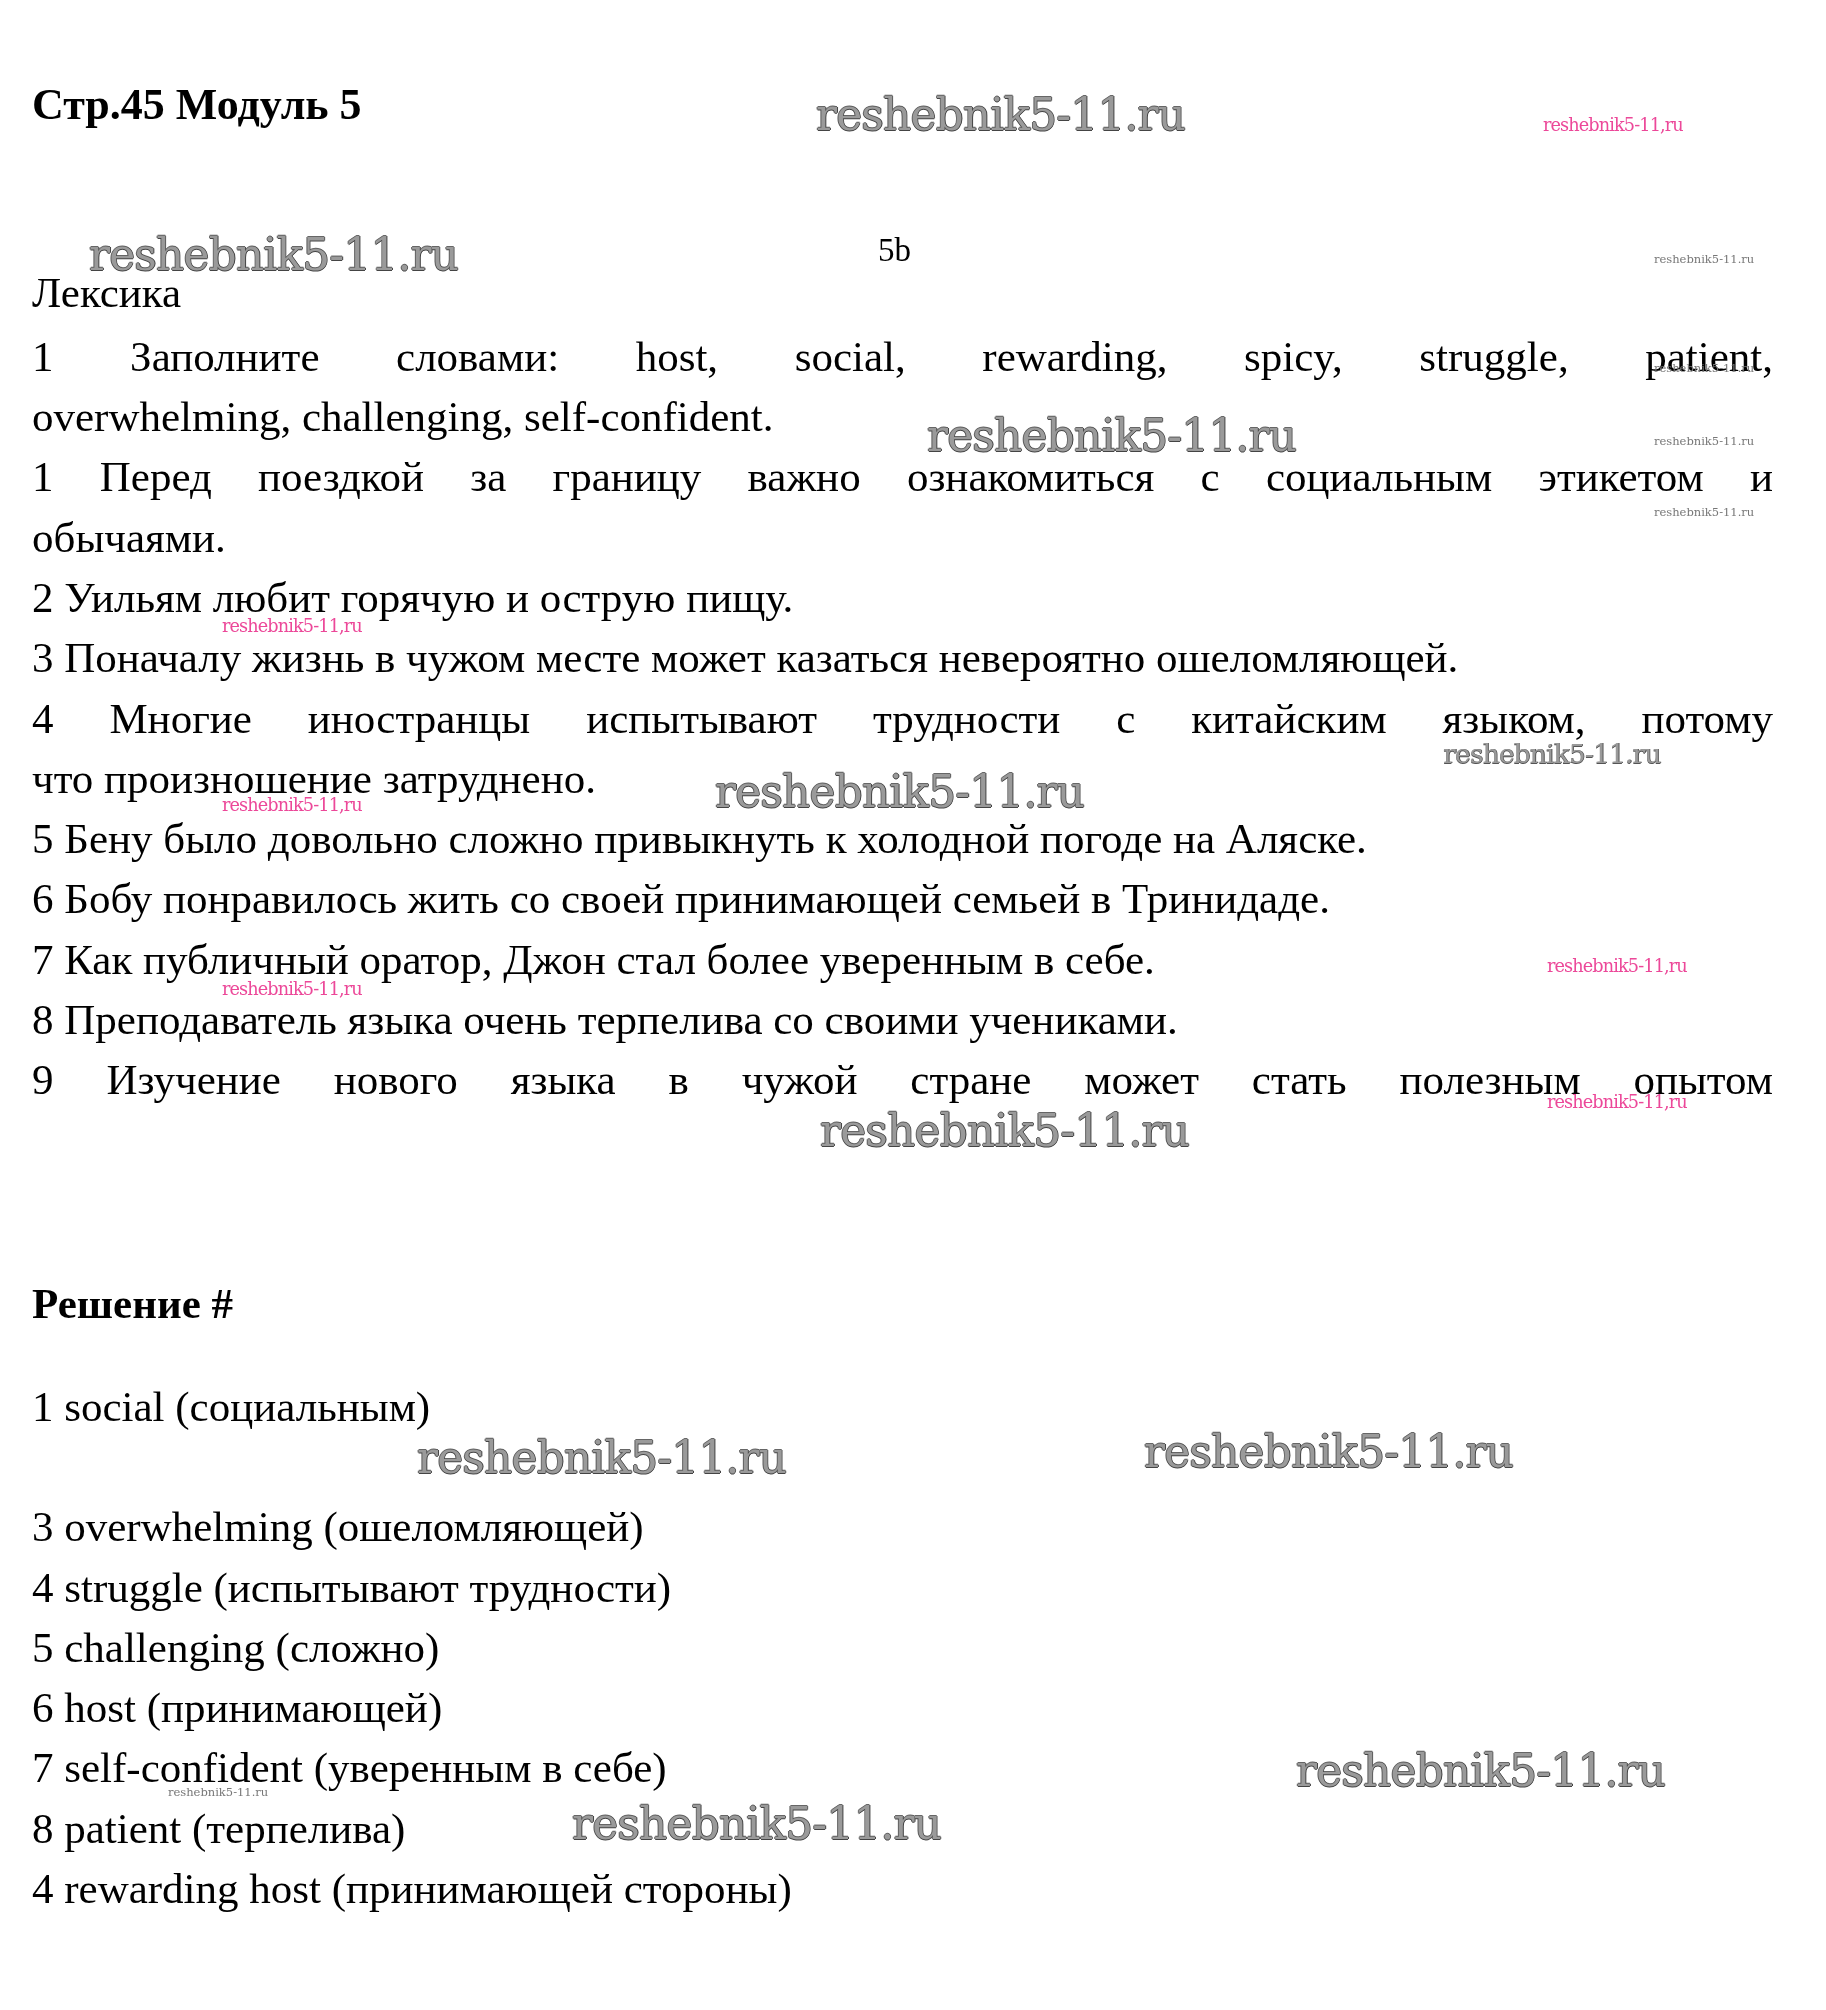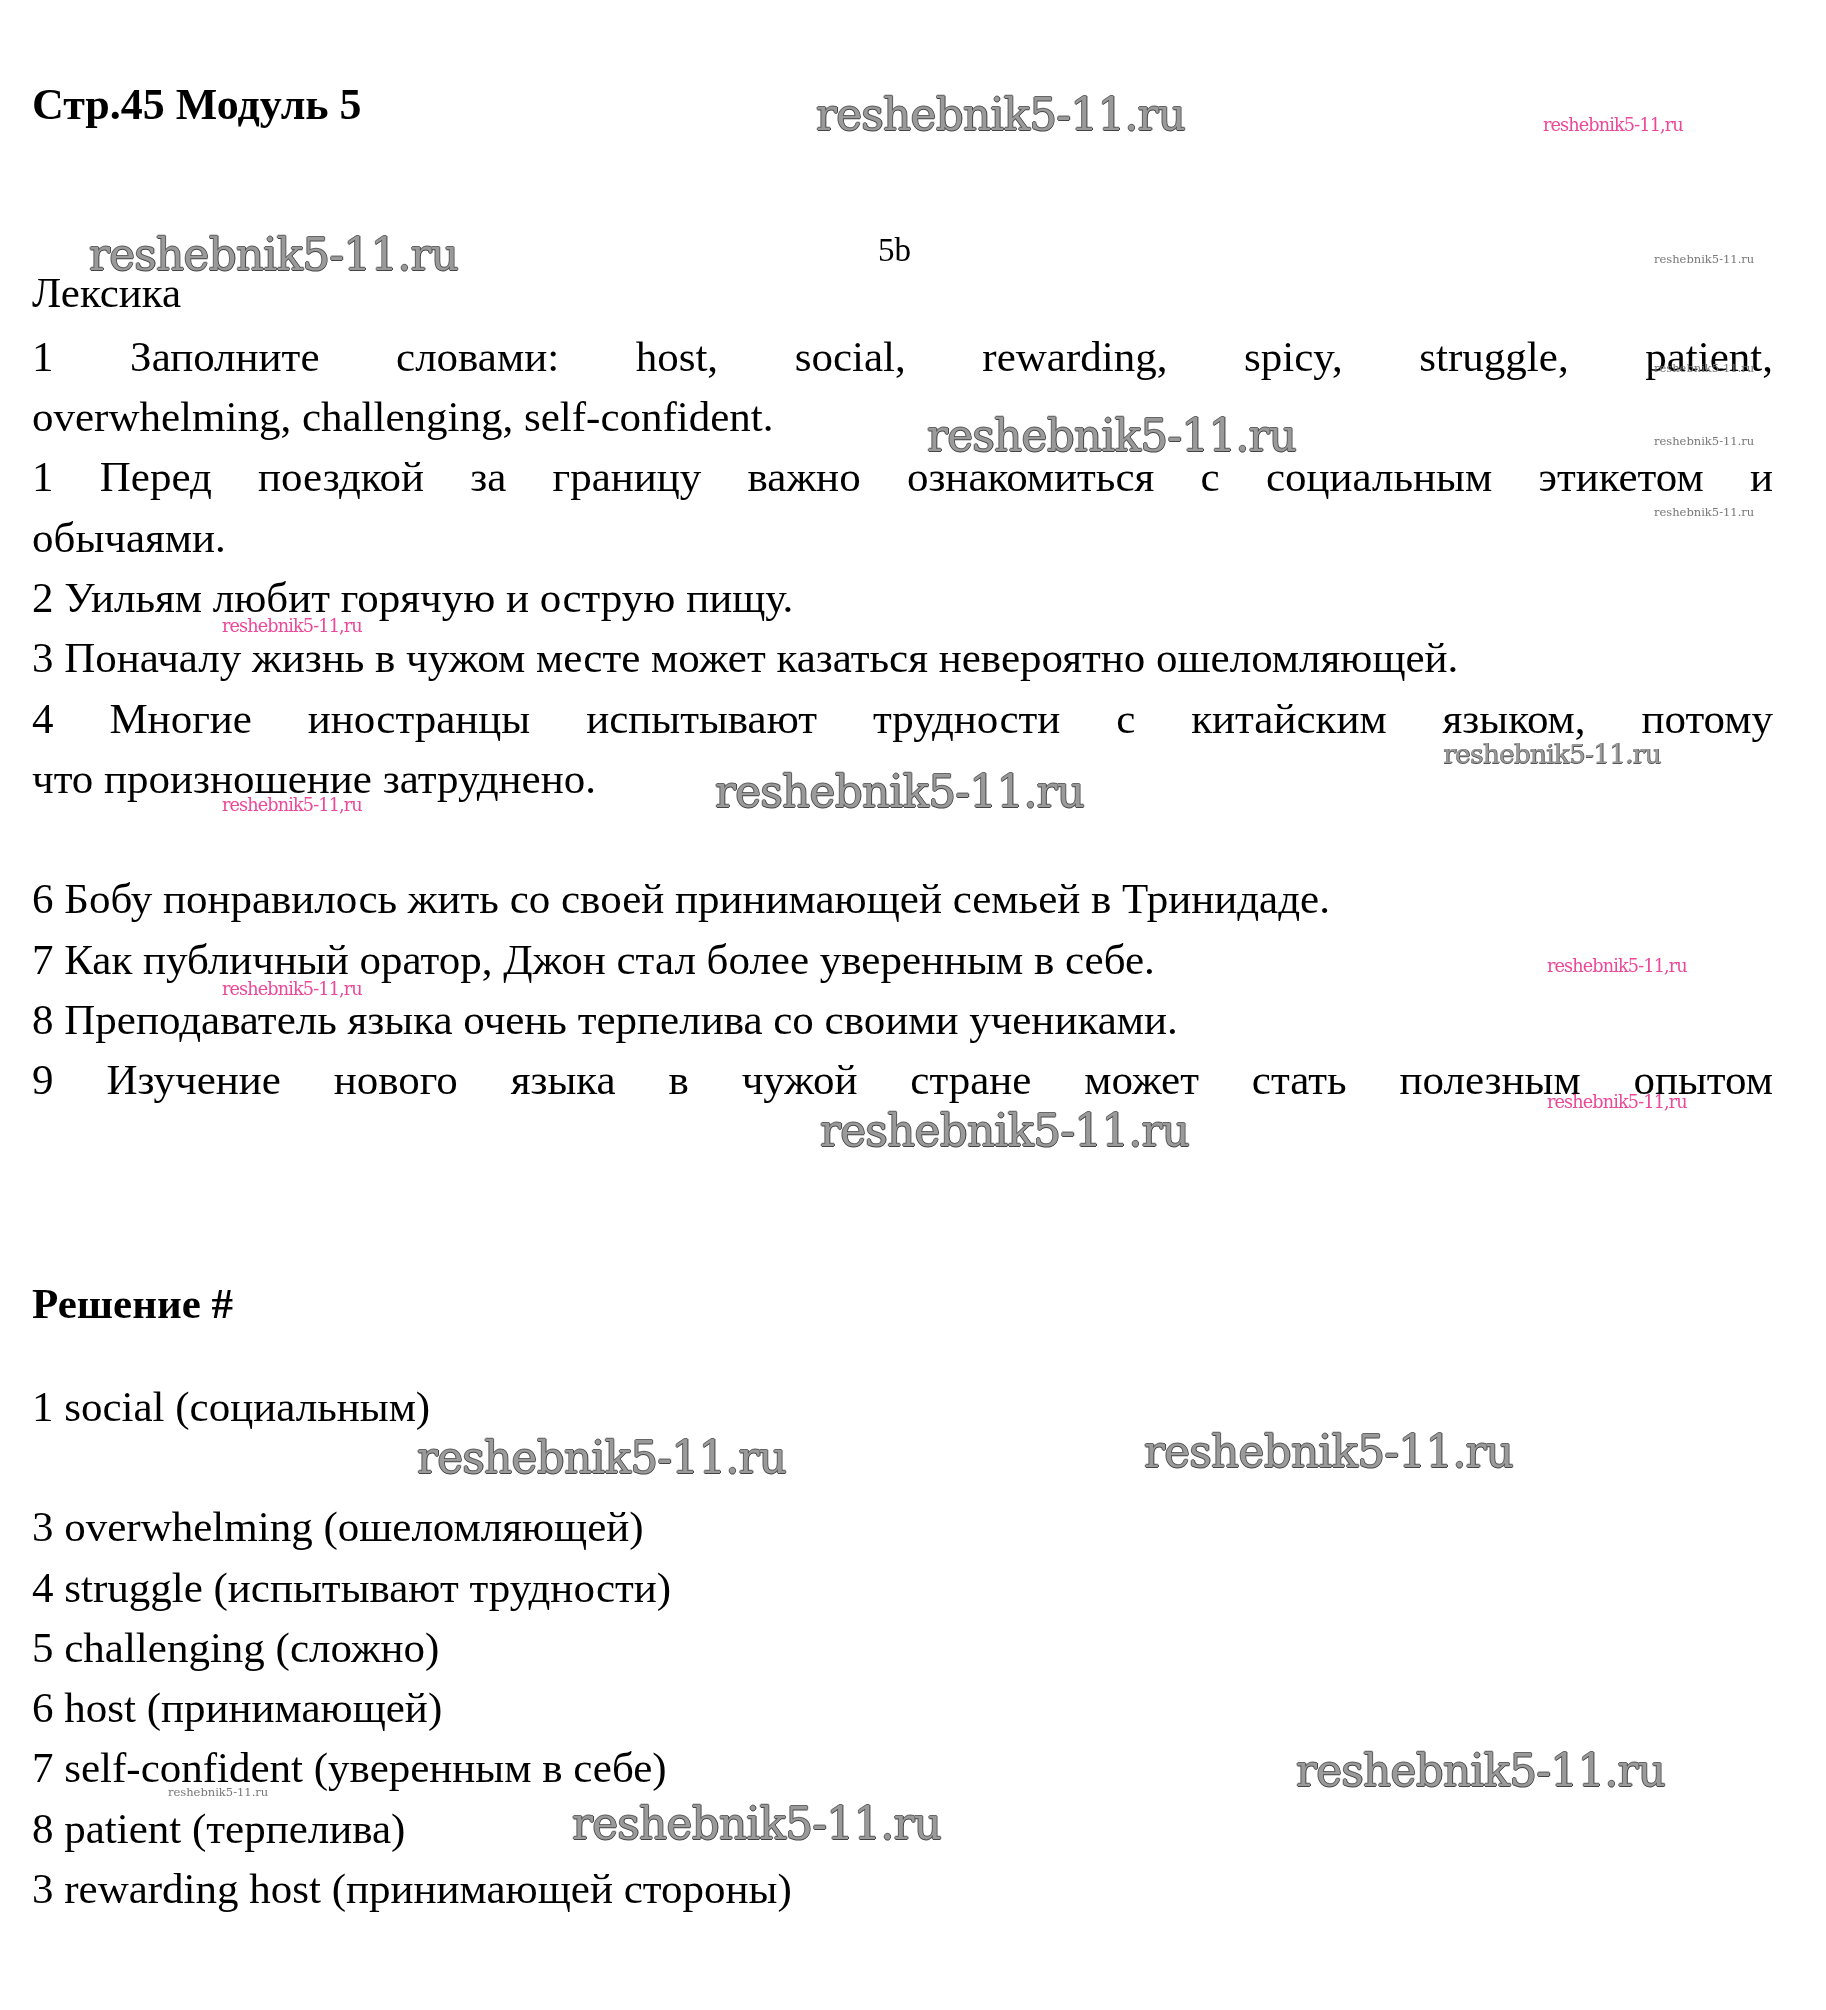--- a/index.html
+++ b/index.html
@@ -32,35 +32,36 @@
 
   <div class="line justify" style="top:330px">1 Заполните словами: host, social, rewarding, spicy, struggle, patient,</div>
   <div class="line" style="top:390px">overwhelming, challenging, self-confident.</div>
 
   <div class="line justify" style="top:450px">1 Перед поездкой за границу важно ознакомиться с социальным этикетом и</div>
   <div class="line" style="top:511px">обычаями.</div>
   <div class="line" style="top:571px">2 Уильям любит горячую и острую пищу.</div>
   <div class="line" style="top:631px">3 Поначалу жизнь в чужом месте может казаться невероятно ошеломляющей.</div>
   <div class="line justify" style="top:692px">4 Многие иностранцы испытывают трудности с китайским языком, потому</div>
   <div class="line" style="top:752px">что произношение затруднено.</div>
+  <div class="line" style="top:812px">5 Бену было довольно сложно привыкнуть к холодной погоде на Аляске.</div>
   <div class="line" style="top:872px">6 Бобу понравилось жить со своей принимающей семьей в Тринидаде.</div>
   <div class="line" style="top:933px">7 Как публичный оратор, Джон стал более уверенным в себе.</div>
   <div class="line" style="top:993px">8 Преподаватель языка очень терпелива со своими учениками.</div>
   <div class="line justify" style="top:1053px">9 Изучение нового языка в чужой стране может стать полезным опытом</div>
 
   <div class="solution-title">Решение #</div>
 
   <div class="answer" style="top:1380px">1 social (социальным)</div>
   <div class="answer" style="top:1500px">3 overwhelming (ошеломляющей)</div>
   <div class="answer" style="top:1561px">4 struggle (испытывают трудности)</div>
   <div class="answer" style="top:1621px">5 challenging (сложно)</div>
   <div class="answer" style="top:1681px">6 host (принимающей)</div>
   <div class="answer" style="top:1741px">7 self-confident (уверенным в себе)</div>
   <div class="answer" style="top:1802px">8 patient (терпелива)</div>
-  <div class="answer" style="top:1862px">3 rewarding host (принимающей стороны)</div>
+  <div class="answer" style="top:1862px">4 rewarding host (принимающей стороны)</div>
 
   <div class="wm big" style="left:816px; top:89px">reshebnik5-11.ru</div>
   <div class="wm small" style="left:1543px; top:115px">reshebnik5-11,ru</div>
   <div class="wm big" style="left:89px; top:229px">reshebnik5-11.ru</div>
   <div class="wm tiny" style="left:1654px; top:252px">reshebnik5-11.ru</div>
   <div class="wm tiny" style="left:1654px; top:361px">reshebnik5-11.ru</div>
   <div class="wm big" style="left:927px; top:410px">reshebnik5-11.ru</div>
   <div class="wm tiny" style="left:1654px; top:434px">reshebnik5-11.ru</div>
   <div class="wm tiny" style="left:1654px; top:505px">reshebnik5-11.ru</div>
   <div class="wm small" style="left:222px; top:616px">reshebnik5-11,ru</div>

